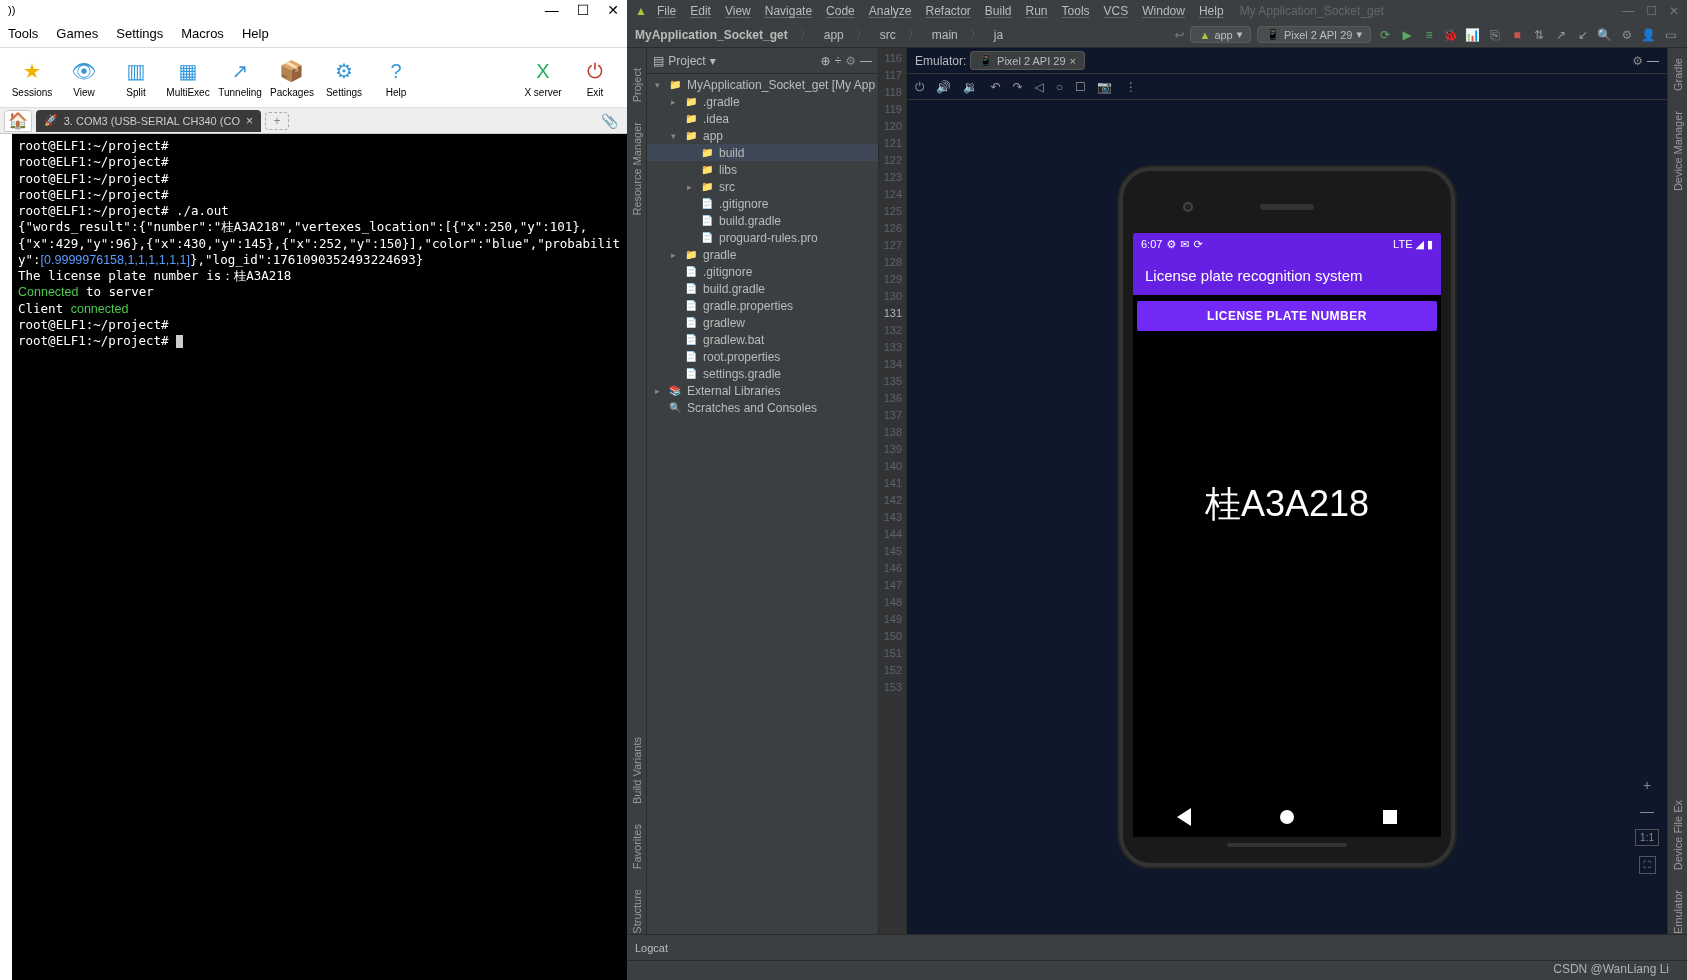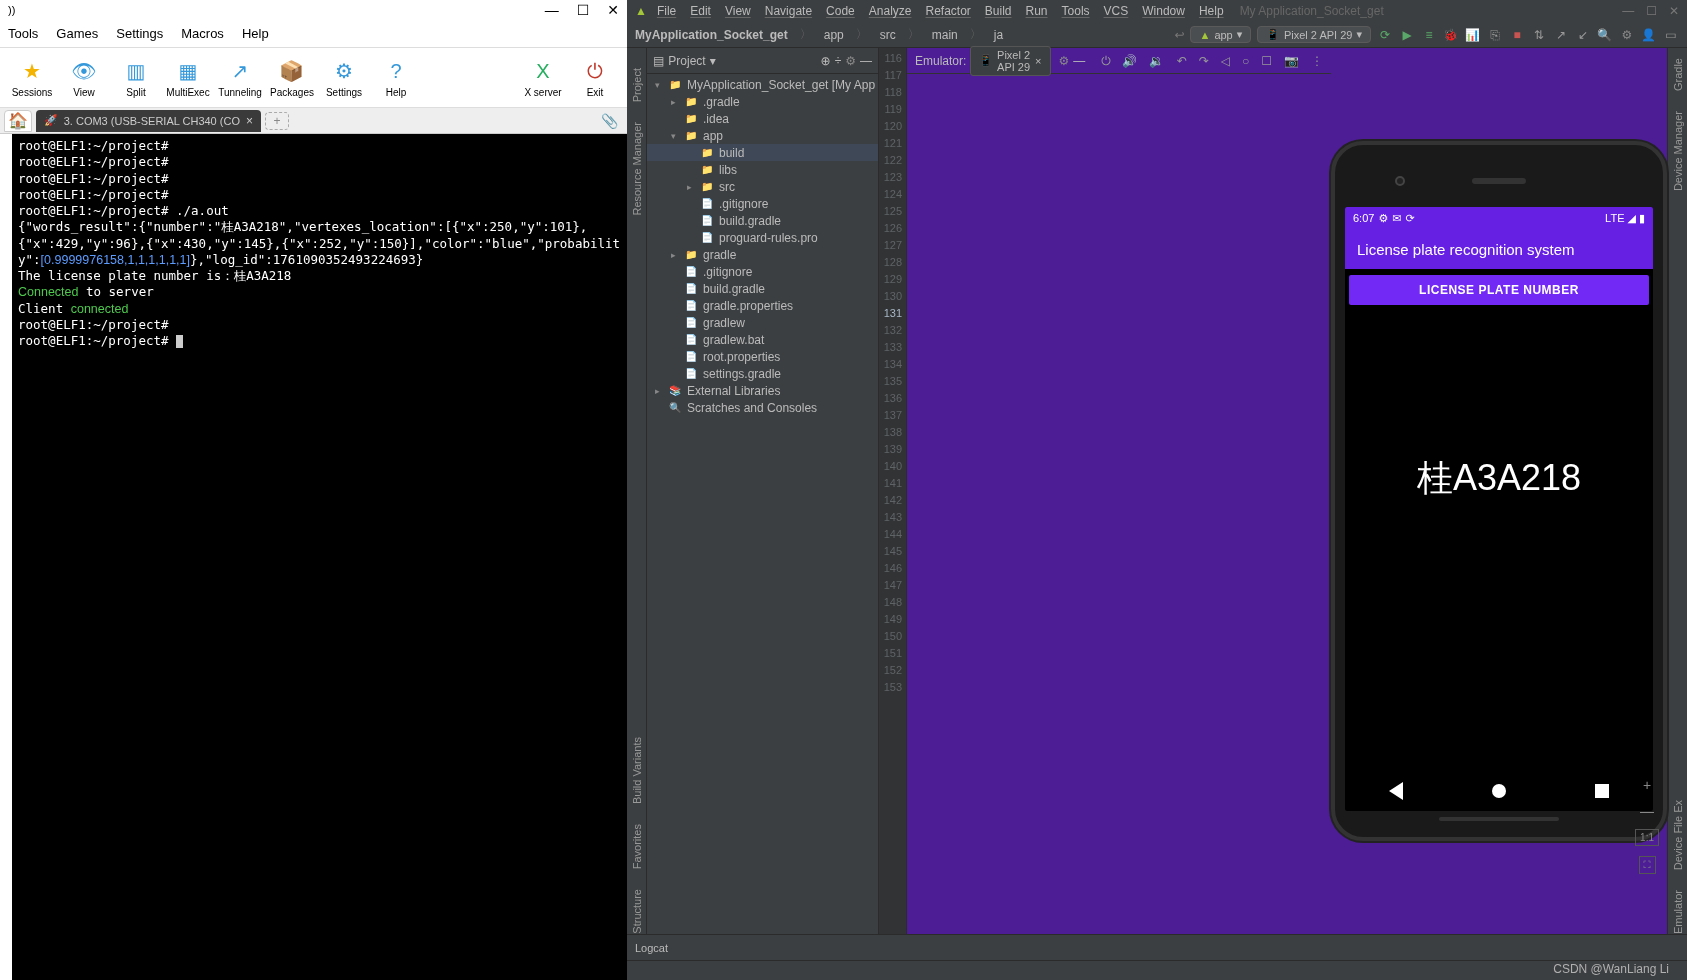--- a/index.html
+++ b/index.html
@@ -43,21 +43,21 @@
 .panel-header .spacer { flex: 1; }
 .tree { flex: 1; overflow: hidden; font-size: 12px; color: #bbb; padding-top: 2px; }
 .tree-item { display: flex; align-items: center; height: 17px; padding-left: 6px; gap: 4px; white-space: nowrap; }
 .tree-item.selected { background: #4b6eaf33; }
 .tree-arrow { width: 10px; color: #888; font-size: 9px; }
 .tree-ico { width: 14px; height: 14px; display: inline-flex; align-items: center; justify-content: center; font-size: 10px; }
 .folder-ico { color: #a9b7c6; }
 .folder-blue { color: #3d8bcd; }
 .folder-orange { color: #d08844; }
 .gutter { width: 28px; background: #313335; border-right: 1px solid #2b2b2b; font-family: monospace; font-size: 11px; color: #606366; text-align: right; padding: 2px 4px 0 0; line-height: 17px; }
-.emulator-panel { flex: 1; background: #4c1d95; display: flex; flex-direction: row; position: relative; }
+.emulator-panel { flex: 1; background: #0f172a; display: flex; flex-direction: column; position: relative; }
 .emu-header { height: 26px; border-bottom: 1px solid #323232; display: flex; align-items: center; padding: 0 8px; gap: 4px; }
 .emu-tab { background: #3c3f41; padding: 2px 8px; border: 1px solid #555; border-radius: 3px; font-size: 11px; display: flex; align-items: center; gap: 4px; }
 .emu-toolbar { height: 26px; border-bottom: 1px solid #323232; display: flex; align-items: center; padding: 0 8px; gap: 12px; color: #999; }
 .phone-area { flex: 1; display: flex; align-items: center; justify-content: center; position: relative; }
 .phone { width: 336px; height: 700px; background: #1a1a1a; border-radius: 32px; border: 4px solid #333; position: relative; padding: 10px 10px; display: flex; flex-direction: column; box-shadow: 0 0 0 2px #222; }
 .phone-top { height: 52px; display: flex; align-items: center; justify-content: center; position: relative; }
 .speaker { width: 54px; height: 6px; background: #333; border-radius: 3px; }
 .camera { width: 10px; height: 10px; background: #222; border: 2px solid #444; border-radius: 50%; position: absolute; left: 50px; }
 .screen { flex: 1; background: #000; display: flex; flex-direction: column; border-radius: 2px; overflow: hidden; }
 .status-bar { height: 22px; background: #6620e4; display: flex; align-items: center; padding: 0 8px; color: #fff; font-size: 11px; gap: 4px; }

